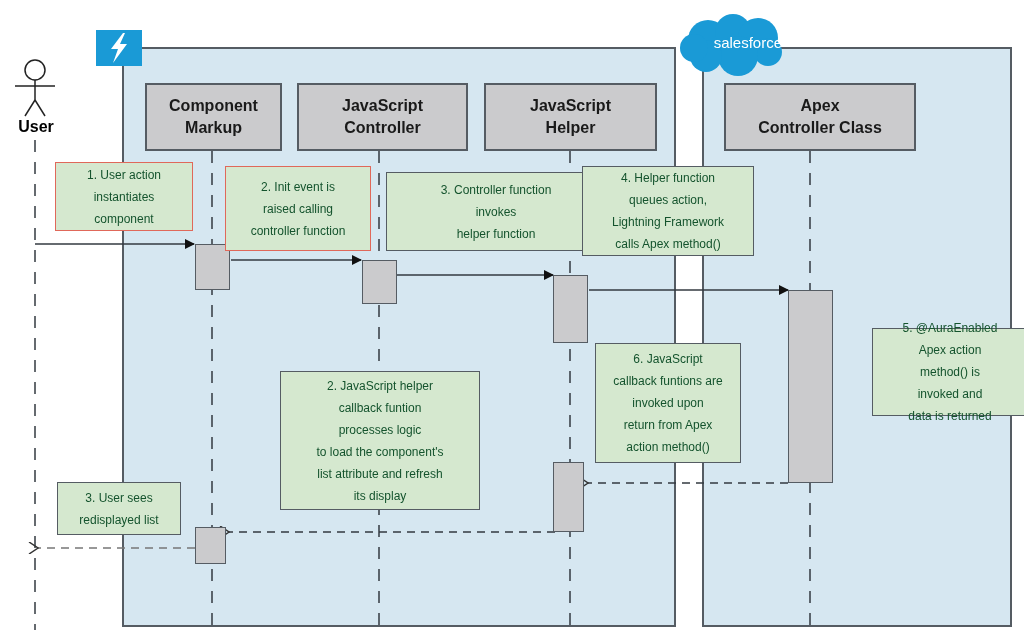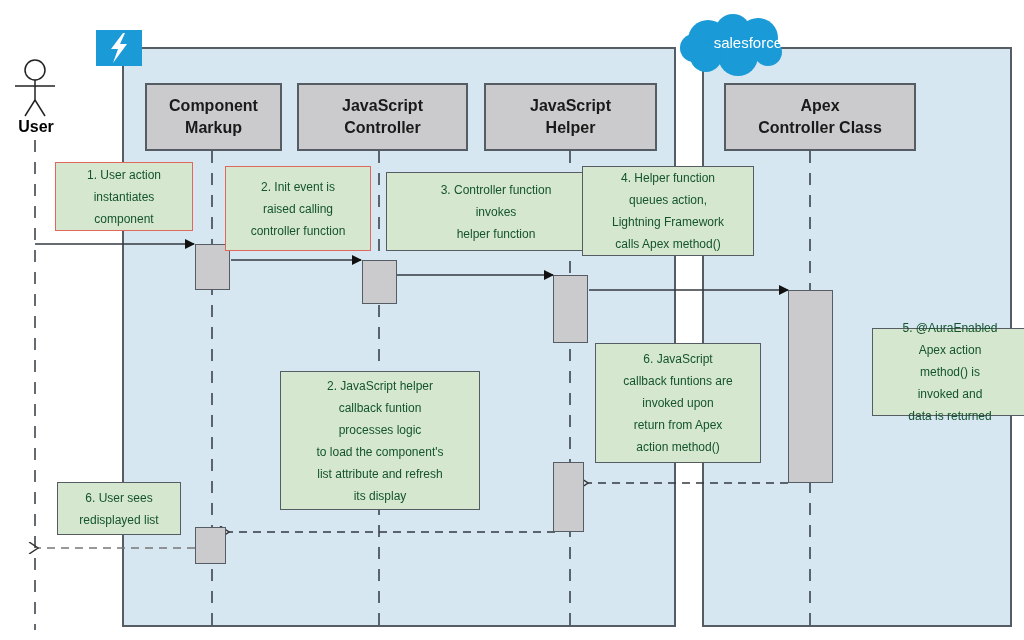--- a/index.html
+++ b/index.html
@@ -107,25 +107,25 @@
 helper function</div>
 <div class="abs note" style="left:582px;top:166px;width:172px;height:90px;">4. Helper function
 queues action,
 Lightning Framework
 calls Apex method()</div>
 <div class="abs note" style="left:844px;top:328px;width:156px;height:88px;margin-left:28px;">5. @AuraEnabled
 Apex action
 method() is
 invoked and
 data is returned</div>
-<div class="abs note" style="left:595px;top:343px;width:166px;height:120px;">6. JavaScript
+<div class="abs note" style="left:595px;top:343px;width:146px;height:120px;">6. JavaScript
 callback funtions are
 invoked upon
 return from Apex
 action method()</div>
 <div class="abs note" style="left:280px;top:371px;width:200px;height:139px;">2. JavaScript helper
 callback funtion
 processes logic
 to load the component's
 list attribute and refresh
 its display</div>
-<div class="abs note" style="left:57px;top:482px;width:124px;height:53px;">6. User sees
+<div class="abs note" style="left:57px;top:482px;width:124px;height:53px;">3. User sees
 redisplayed list</div>
 
 </body></html>

